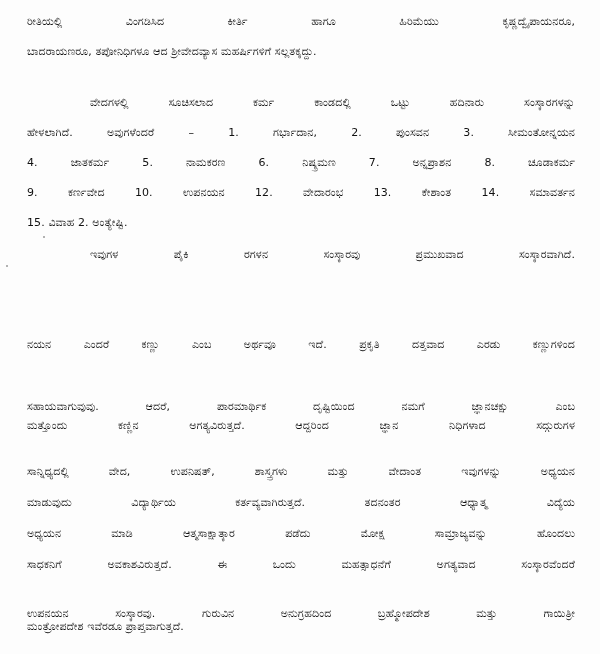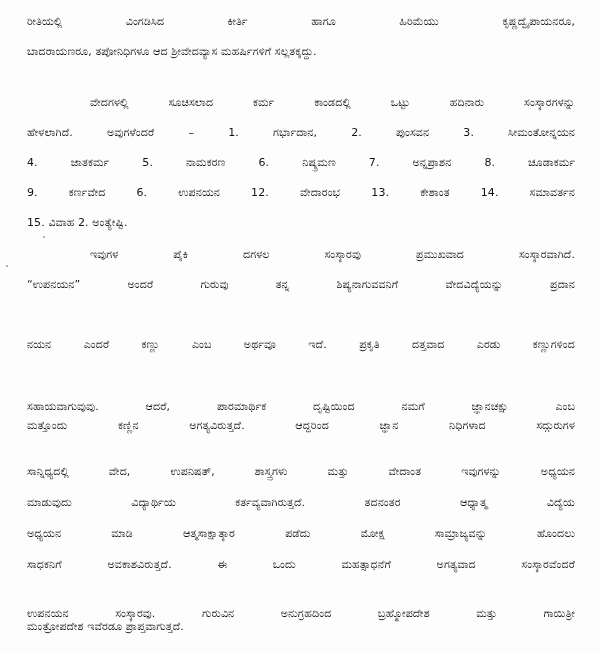--- a/index.html
+++ b/index.html
@@ -53,25 +53,24 @@
 <body>
 
 <div class="page">
 
   <div class="line" style="top:12px;">ರೀತಿಯಲ್ಲಿ ವಿಂಗಡಿಸಿದ ಕೀರ್ತಿ ಹಾಗೂ ಹಿರಿಮೆಯು ಕೃಷ್ಣದ್ವೈಪಾಯನರೂ,</div>
   <div class="line last" style="top:42px;">ಬಾದರಾಯಣರೂ, ತಪೋನಿಧಿಗಳೂ ಆದ ಶ್ರೀವೇದವ್ಯಾಸ ಮಹರ್ಷಿಗಳಿಗೆ ಸಲ್ಲತಕ್ಕದ್ದು.</div>
 
   <div class="line indent" style="top:93px;">ವೇದಗಳಲ್ಲಿ ಸೂಚಿಸಲಾದ ಕರ್ಮ ಕಾಂಡದಲ್ಲಿ ಒಟ್ಟು ಹದಿನಾರು ಸಂಸ್ಕಾರಗಳನ್ನು</div>
   <div class="line" style="top:123px;">ಹೇಳಲಾಗಿದೆ. ಅವುಗಳೆಂದರೆ – 1. ಗರ್ಭಾದಾನ, 2. ಪುಂಸವನ 3. ಸೀಮಂತೋನ್ನಯನ</div>
   <div class="line" style="top:153px;">4. ಜಾತಕರ್ಮ 5. ನಾಮಕರಣ 6. ನಿಷ್ಕ್ರಮಣ 7. ಅನ್ನಪ್ರಾಶನ 8. ಚೂಡಾಕರ್ಮ</div>
-  <div class="line" style="top:183px;">9. ಕರ್ಣವೇದ 6. ಉಪನಯನ 12. ವೇದಾರಂಭ 13. ಕೇಶಾಂತ 14. ಸಮಾವರ್ತನ</div>
+  <div class="line" style="top:183px;">9. ಕರ್ಣವೇದ 10. ಉಪನಯನ 12. ವೇದಾರಂಭ 13. ಕೇಶಾಂತ 14. ಸಮಾವರ್ತನ</div>
   <div class="line last" style="top:213px;">15. ವಿವಾಹ 2. ಅಂತ್ಯೇಷ್ಟಿ.</div>
 
-  <div class="line indent" style="top:245px;">ಇವುಗಳ ಪೈಕಿ ದಗಳಲ ಸಂಸ್ಕಾರವು ಪ್ರಮುಖವಾದ ಸಂಸ್ಕಾರವಾಗಿದೆ.</div>
-  <div class="line" style="top:275px;">“ಉಪನಯನ” ಅಂದರೆ ಗುರುವು ತನ್ನ ಶಿಷ್ಯನಾಗುವವನಿಗೆ ವೇದವಿದ್ಯೆಯನ್ನು ಪ್ರದಾನ</div>
+  <div class="line indent" style="top:245px;">ಇವುಗಳ ಪೈಕಿ ರಗಳನ ಸಂಸ್ಕಾರವು ಪ್ರಮುಖವಾದ ಸಂಸ್ಕಾರವಾಗಿದೆ.</div>
   <div class="line" style="top:335px;">ನಯನ ಎಂದರೆ ಕಣ್ಣು ಎಂಬ ಅರ್ಥವೂ ಇದೆ. ಪ್ರಕೃತಿ ದತ್ತವಾದ ಎರಡು ಕಣ್ಣುಗಳಿಂದ</div>
   <div class="line" style="top:397px;">ಸಹಾಯವಾಗುವುವು. ಆದರೆ, ಪಾರಮಾರ್ಥಿಕ ದೃಷ್ಟಿಯಿಂದ ನಮಗೆ ಜ್ಞಾನಚಕ್ಷು ಎಂಬ</div>
   <div class="line" style="top:416px;">ಮತ್ತೊಂದು ಕಣ್ಣಿನ ಅಗತ್ಯವಿರುತ್ತದೆ. ಆದ್ದರಿಂದ ಜ್ಞಾನ ನಿಧಿಗಳಾದ ಸದ್ಗುರುಗಳ</div>
   <div class="line" style="top:462px;">ಸಾನ್ನಿಧ್ಯದಲ್ಲಿ ವೇದ, ಉಪನಿಷತ್, ಶಾಸ್ತ್ರಗಳು ಮತ್ತು ವೇದಾಂತ ಇವುಗಳನ್ನು ಅಧ್ಯಯನ</div>
   <div class="line" style="top:493px;">ಮಾಡುವುದು ವಿದ್ಯಾರ್ಥಿಯ ಕರ್ತವ್ಯವಾಗಿರುತ್ತದೆ. ತದನಂತರ ಆಧ್ಯಾತ್ಮ ವಿದ್ಯೆಯ</div>
   <div class="line" style="top:524px;">ಅಧ್ಯಯನ ಮಾಡಿ ಆತ್ಮಸಾಕ್ಷಾತ್ಕಾರ ಪಡೆದು ಮೋಕ್ಷ ಸಾಮ್ರಾಜ್ಯವನ್ನು ಹೊಂದಲು</div>
   <div class="line" style="top:555px;">ಸಾಧಕನಿಗೆ ಅವಕಾಶವಿರುತ್ತದೆ. ಈ ಒಂದು ಮಹತ್ಸಾಧನೆಗೆ ಅಗತ್ಯವಾದ ಸಂಸ್ಕಾರವೆಂದರೆ</div>
   <div class="line" style="top:604px;">ಉಪನಯನ ಸಂಸ್ಕಾರವು. ಗುರುವಿನ ಅನುಗ್ರಹದಿಂದ ಬ್ರಹ್ಮೋಪದೇಶ ಮತ್ತು ಗಾಯಿತ್ರೀ</div>
   <div class="line last" style="top:617px;">ಮಂತ್ರೋಪದೇಶ ಇವೆರಡೂ ಪ್ರಾಪ್ತವಾಗುತ್ತದೆ.</div>
 

